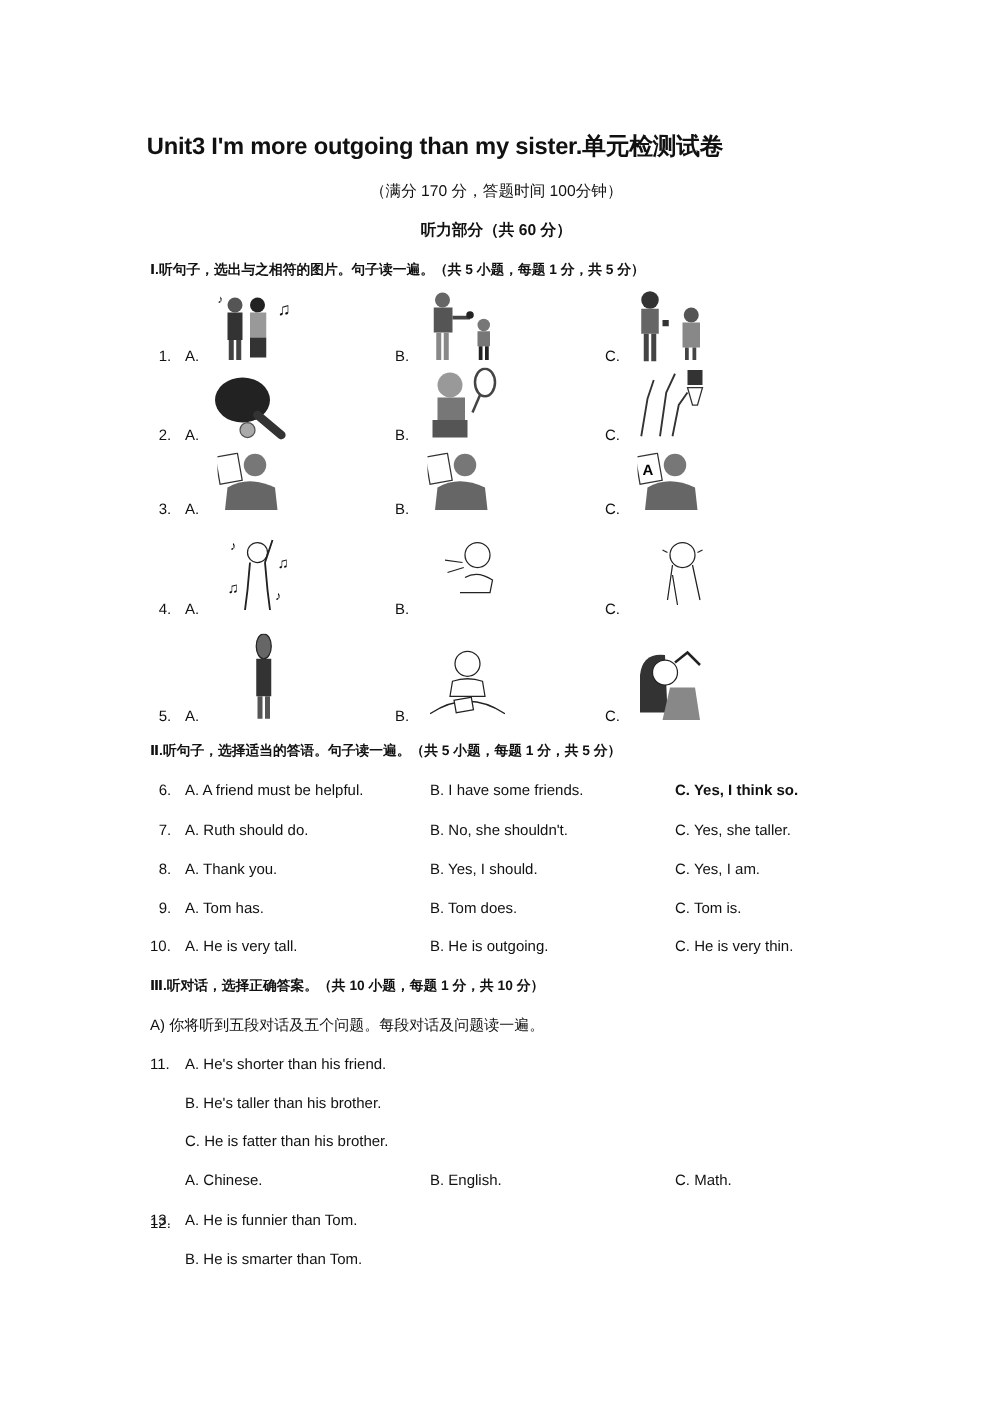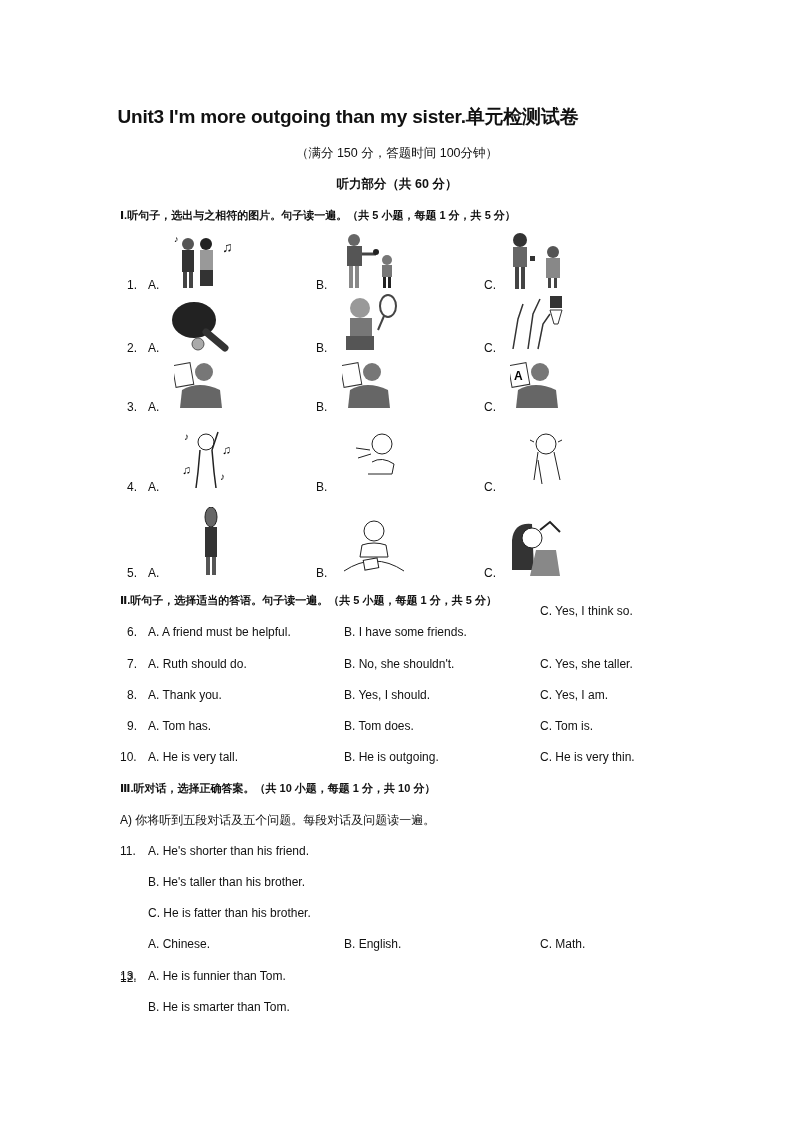--- a/index.html
+++ b/index.html
@@ -12,21 +12,21 @@
   .sec { font-size:11px; font-weight:bold; left:120px; }
   .lbl { font-size:12px; }
   .opt { font-size:12px; }
   .pic { position:absolute; }
   svg { display:block; }
 </style>
 </head>
 <body>
 
 <div class="abs title">Unit3 I'm more outgoing than my sister.单元检测试卷</div>
-<div class="abs subtitle">（满分 150 分，答题时间 100分钟）</div>
+<div class="abs subtitle">（满分 170 分，答题时间 100分钟）</div>
 <div class="abs part">听力部分（共 60 分）</div>
 
 <div class="abs sec" style="top:208px;">Ⅰ.听句子，选出与之相符的图片。句子读一遍。（共 5 小题，每题 1 分，共 5 分）</div>
 
 <div class="abs lbl" style="top:278px;left:127px;">1.</div>
 <div class="abs lbl" style="top:278px;left:148px;">A.</div>
 <div class="abs lbl" style="top:278px;left:316px;">B.</div>
 <div class="abs lbl" style="top:278px;left:484px;">C.</div>
 <div class="pic" style="top:232px;left:172px;">
   <svg width="68" height="58">
@@ -182,21 +182,21 @@
       <path d="M26 30 L46 30 L50 56 L20 56 Z" fill="#888"></path>
       <path d="M30 10 L40 2 L50 12" fill="none" stroke="#222" stroke-width="2"></path>
     </svg>
 </div>
 
 <div class="abs sec" style="top:593px;">Ⅱ.听句子，选择适当的答语。句子读一遍。（共 5 小题，每题 1 分，共 5 分）</div>
 
 <div class="abs opt" style="top:625px;left:127px;">6.</div>
 <div class="abs opt" style="top:625px;left:148px;">A. A friend must be helpful.</div>
 <div class="abs opt" style="top:625px;left:344px;">B. I have some friends.</div>
-<div class="abs opt" style="top:604px;left:540px;">C. Yes, I think so.</div>
+<div class="abs opt" style="top:625px;left:540px;font-weight:bold;">C. Yes, I think so.</div>
 
 <div class="abs opt" style="top:657px;left:127px;">7.</div>
 <div class="abs opt" style="top:657px;left:148px;">A. Ruth should do.</div>
 <div class="abs opt" style="top:657px;left:344px;">B. No, she shouldn't.</div>
 <div class="abs opt" style="top:657px;left:540px;">C. Yes, she taller.</div>
 
 <div class="abs opt" style="top:688px;left:127px;">8.</div>
 <div class="abs opt" style="top:688px;left:148px;">A. Thank you.</div>
 <div class="abs opt" style="top:688px;left:344px;">B. Yes, I should.</div>
 <div class="abs opt" style="top:688px;left:540px;">C. Yes, I am.</div>

